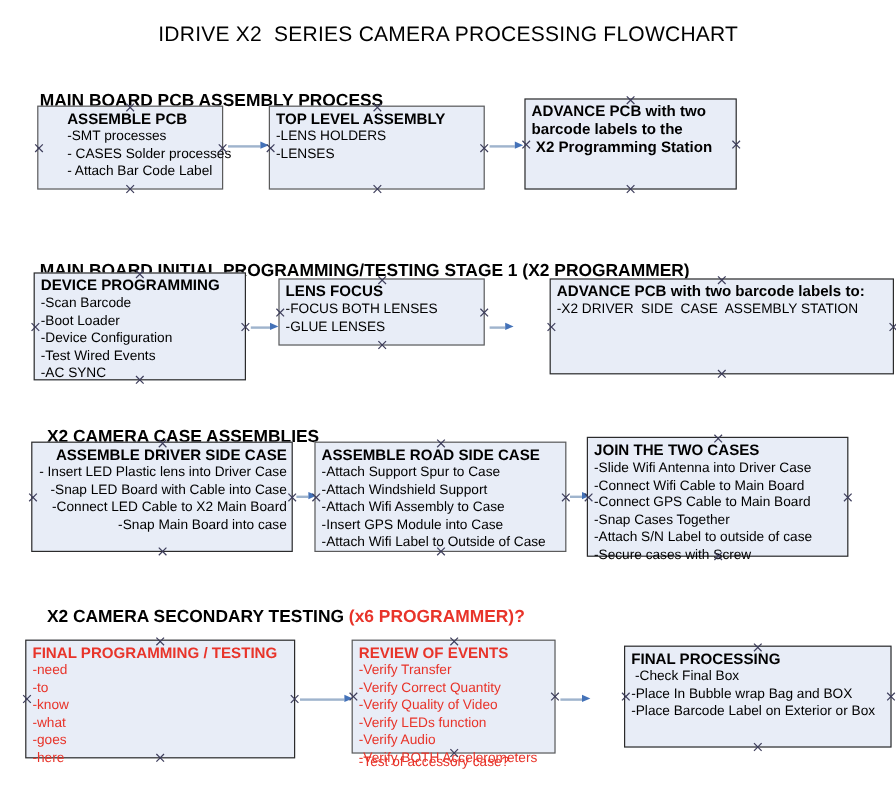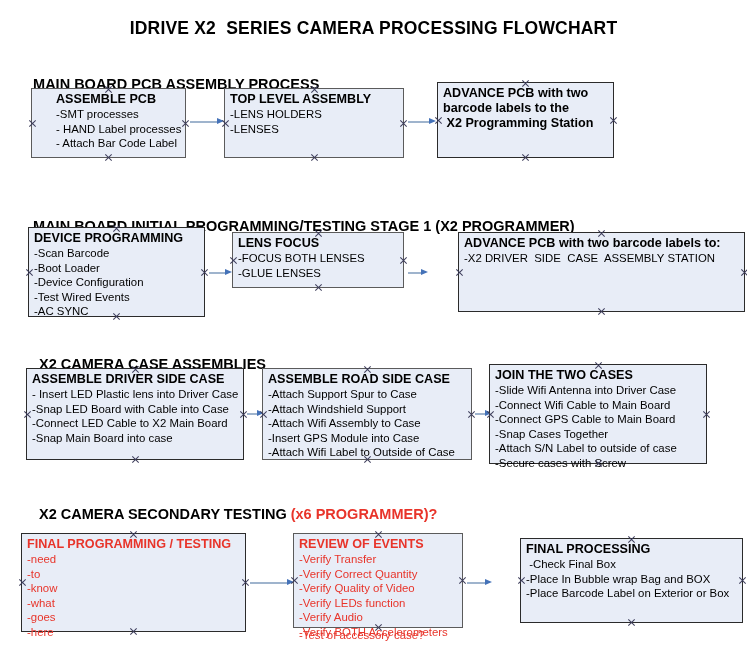--- a/index.html
+++ b/index.html
@@ -17,21 +17,21 @@
   }
 
   
   #page-title {
     position: absolute;
     left: 0;
     top: 18px;
     width: 747px;
     text-align: center;
     font-size: 17.5px;
-    font-weight: bold;
+    font-weight: normal;
     letter-spacing: 0.2px;
     white-space: pre;
   }
 
   .section-header {
     position: absolute;
     font-size: 14.5px;
     font-weight: bold;
     white-space: pre;
   }
@@ -128,21 +128,21 @@
 
 <div id="page-title">IDRIVE X2  SERIES CAMERA PROCESSING FLOWCHART</div>
 
 <div class="section-header" style="left:25px; top:60px;">
   <span>MAIN BOARD PCB ASSEMBLY PROCESS</span>
 </div>
 
 <div class="node" style="left:31px; top:88px; width:155px; height:70px;padding-left:24px;">
   <div class="node-title">ASSEMBLE PCB</div>
   <div class="node-line">-SMT processes</div>
-  <div class="node-line">- HAND Label processes</div>
+  <div class="node-line">- CASES Solder processes</div>
   <div class="node-line">- Attach Bar Code Label</div>
   <div class="handle" style="left:50%; top:0;"></div>
   <div class="handle" style="left:50%; top:100%;"></div>
   <div class="handle" style="left:0; top:50%;"></div>
   <div class="handle" style="left:100%; top:50%;"></div>
 </div>
 
 <div class="connector" style="left:190px; top:120px; width:34px;">
   <div class="shaft"></div>
   <div class="head"></div>
@@ -216,21 +216,21 @@
   <div class="handle" style="left:50%; top:0;"></div>
   <div class="handle" style="left:50%; top:100%;"></div>
   <div class="handle" style="left:0; top:50%;"></div>
   <div class="handle" style="left:100%; top:50%;"></div>
 </div>
 
 <div class="section-header" style="left:31px; top:340px;">
   <span>X2 CAMERA CASE ASSEMBLIES</span>
 </div>
 
-<div class="node dark-border" style="left:26px; top:368px; width:218px; height:92px;">
+<div class="node dark-border" style="left:26px; top:368px; width:218px; height:92px;text-align:right;">
   <div class="node-title">ASSEMBLE DRIVER SIDE CASE</div>
   <div class="node-line">- Insert LED Plastic lens into Driver Case</div>
   <div class="node-line">-Snap LED Board with Cable into Case</div>
   <div class="node-line">-Connect LED Cable to X2 Main Board</div>
   <div class="node-line">-Snap Main Board into case</div>
   <div class="handle" style="left:50%; top:0;"></div>
   <div class="handle" style="left:50%; top:100%;"></div>
   <div class="handle" style="left:0; top:50%;"></div>
   <div class="handle" style="left:100%; top:50%;"></div>
 </div>

